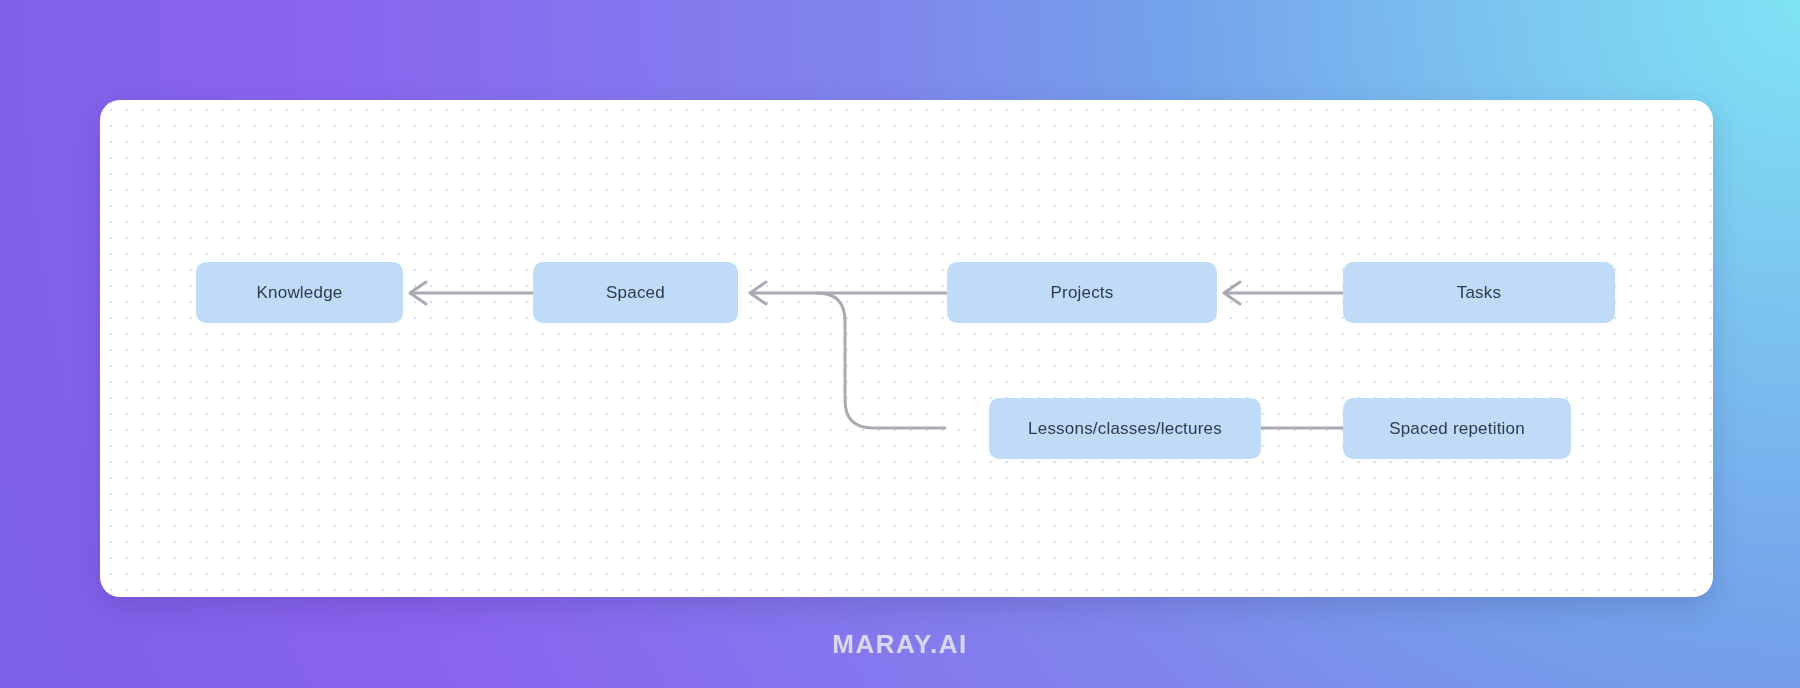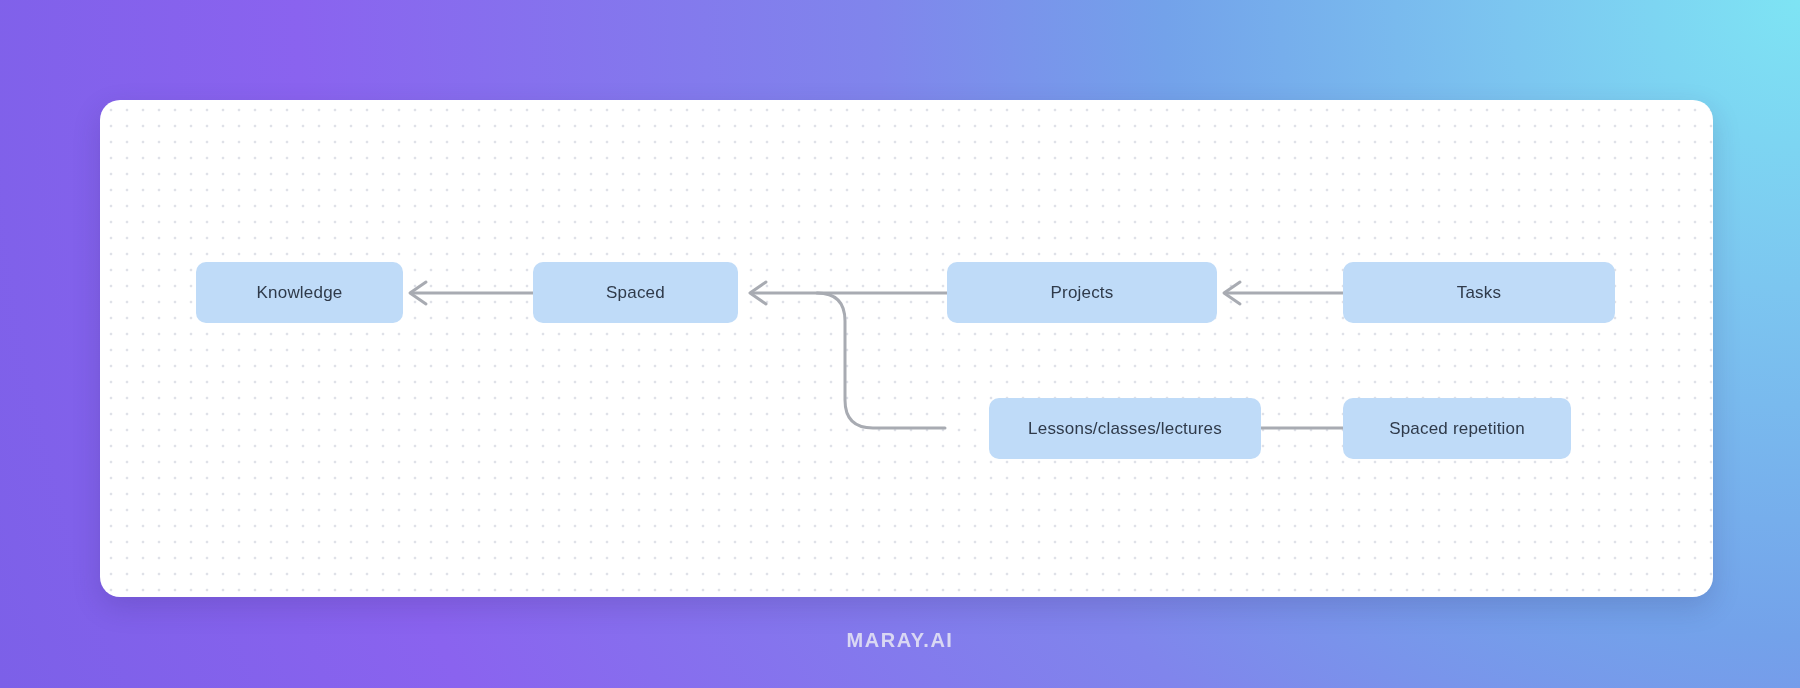--- a/index.html
+++ b/index.html
@@ -68,21 +68,21 @@
   #node-projects  { left: 947px; top: 262px; width: 270px; height: 61px; }
   #node-tasks     { left: 1343px; top: 262px; width: 272px; height: 61px; }
   #node-lessons   { left: 945px; top: 398px; width: 272px; height: 61px; margin-left: 44px; }
   #node-spaced    { left: 1343px; top: 398px; width: 228px; height: 61px; }
   .watermark {
     position: absolute;
     left: 0;
     right: 0;
     top: 629px;
     text-align: center;
-    font-size: 20px;
+    font-size: 26px;
     font-weight: 700;
     letter-spacing: 1.5px;
     color: var(--watermark-text, #e3e2f4);
     opacity: 0.9;
   }
 </style>
 </head>
 <body>
 
 <div class="canvas-card"></div>

